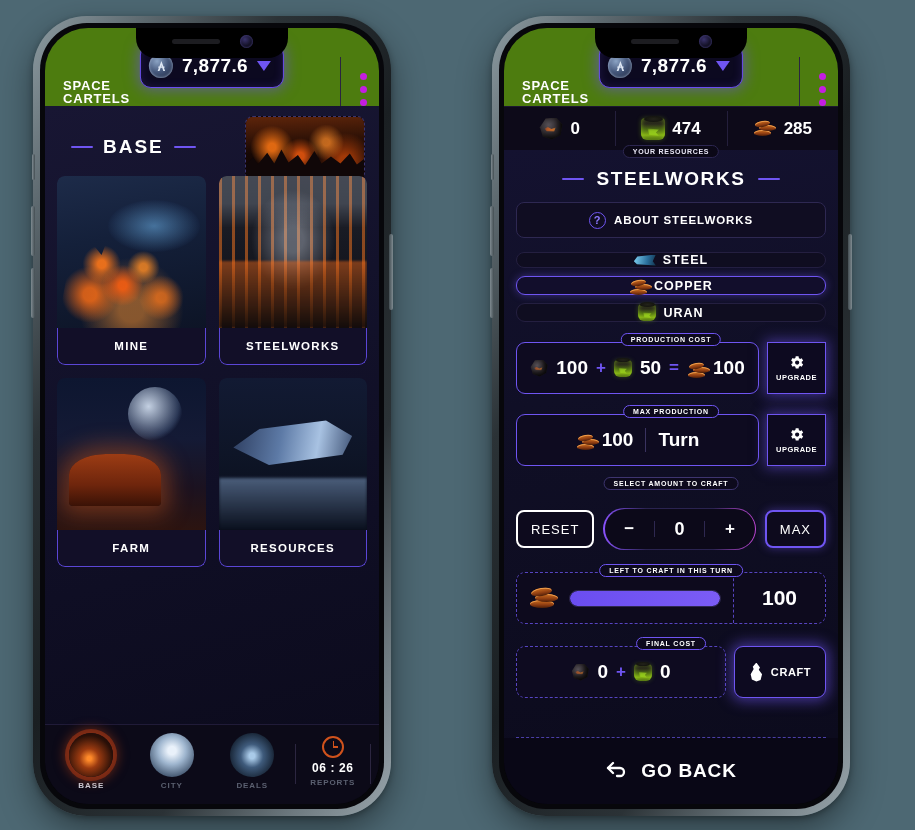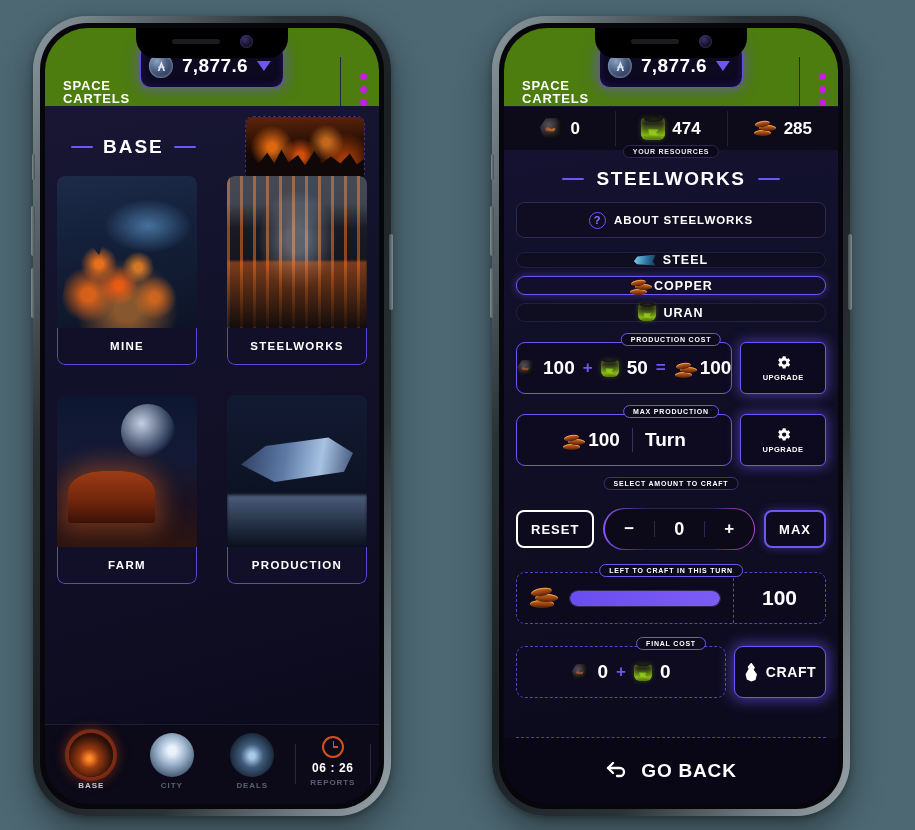--- a/index.html
+++ b/index.html
@@ -157,21 +157,21 @@
     background:
       radial-gradient(circle at 22% 48%, rgba(255,120,20,.85) 0 4%, transparent 22%),
       radial-gradient(circle at 46% 62%, rgba(255,95,15,.8) 0 5%, transparent 24%),
       radial-gradient(circle at 68% 40%, rgba(255,140,40,.7) 0 4%, transparent 20%),
       radial-gradient(circle at 84% 70%, rgba(255,90,10,.6) 0 5%, transparent 26%),
       linear-gradient(180deg, rgba(255,110,20,.18), transparent 60%); }
   .hero .sil { position:absolute; bottom:0; left:0; right:0; height:62%;
     background:#100708;
     clip-path: polygon(0 60%,6% 42%,10% 60%,18% 30%,24% 58%,30% 22%,36% 55%,44% 36%,50% 62%,58% 26%,64% 58%,72% 40%,80% 58%,88% 32%,94% 60%,100% 46%,100% 100%,0 100%); }
 
-  .grid { display: grid; grid-template-columns: 1fr 1fr; gap: 30px; margin-top: 18px; }
+  .grid { display: grid; grid-template-columns: 1fr 1fr; gap: 13px; margin-top: 18px; }
   .card { border-radius: 8px; overflow: hidden; }
   .card-img { height: 152px; position: relative; overflow: hidden; border-radius: 7px 7px 0 0; }
   .card-label {
     height: 37px; display: flex; align-items: center; justify-content: center;
     border: 1.4px solid #5b46d6; border-top: none; border-radius: 0 0 8px 8px;
     background: #120f28; color:#fff; font-size: 11.5px; font-weight: 800; letter-spacing: 1.3px;
   }
   
   .art-mine { background: linear-gradient(170deg,#1d2b49 0%,#14203a 40%,#0d1426 100%); }
   .art-mine::before { content:""; position:absolute; right:4%; top:16%; width:62%; height:34%;
@@ -256,32 +256,32 @@
   .frow { position: relative; display: flex; margin-top: 20px; }
   .fbox { flex: 1; border: 1px solid #6f55f2; border-radius: 9px; background: #0e0b20;
           height: 52px; display: flex; align-items: center; justify-content: center; gap: 8px; }
   .fbox.dash { border: 1px dashed #5644c0; }
   .ftag { position: absolute; left: 50%; transform: translateX(-50%); top: -9px; z-index: 6;
           background: #0d0a1d; border: 1px solid #6f55f2; border-radius: 9px; padding: 2px 9px;
           color:#fff; font-size: 7px; font-weight: 800; letter-spacing: .8px; white-space: nowrap; }
   .ftag.plain { border-color: #3e3570; }
   .num-w { color:#fff; font-size: 19px; font-weight: 800; }
   .opsign { color:#6f55f2; font-size: 17px; font-weight: 800; }
-  .upg { width: 86px; height: 52px; margin-left: 8px; border: 1.5px solid #6f55f2; border-radius: 6px;
+  .upg { width: 59px; height: 52px; margin-left: 8px; border: 1.5px solid #6f55f2; border-radius: 0;
          background: #0d0a20; display:flex; flex-direction:column; align-items:center; justify-content:center; gap:2px;
          box-shadow: 0 0 12px 2px rgba(111,85,242,.5); }
   .upg .lbl { color:#fff; font-size: 7.5px; font-weight: 800; letter-spacing: .5px; }
   .gear { width: 17px; height: 17px; fill: #fff; }
   .slash { width:1px; height: 24px; background:#3a3360; margin: 0 4px; }
 
   
   .steprow { display:flex; align-items:center; gap: 9px; margin-top: 22px; }
   .btn-o { height: 38px; padding: 0 13px; border-radius: 8px; background: #0d0a1d;
            display:flex; align-items:center; justify-content:center;
-           color:#fff; font-size: 13px; font-weight: 700; letter-spacing: 1px; }
+           color:#fff; font-size: 13px; font-weight: 400; letter-spacing: 1px; }
   .btn-reset { border: 2px solid #ffffff; }
   .btn-max { border: 2px solid #6f55f2; box-shadow: 0 0 10px rgba(111,85,242,.45); }
   .stepper { flex: 1; height: 42px; border-radius: 21px; padding: 1.3px;
              background: linear-gradient(90deg,#8b53ff 0%, #2a2350 28%, #2a2350 72%, #c147d8 100%); }
   .stepper-in { width:100%; height:100%; border-radius: 20px; background:#0c0919;
                 display:flex; align-items:center; }
   .stp { flex:1; display:flex; align-items:center; justify-content:center; color:#fff;
          font-size: 17px; font-weight: 800; }
   .stp.mid { font-size: 18px; }
   .vline { width:1px; height:16px; background:#2e2850; }
@@ -295,21 +295,21 @@
   .pfill { height: 100%; border-radius: 9px; background: linear-gradient(90deg,#6a4df0,#7b5cf5);
            box-shadow: 0 0 8px rgba(111,85,242,.7); }
   .pright { width: 92px; border-left: 1px dashed #5644c0; height: 100%;
             display:flex; align-items:center; justify-content:center;
             color:#fff; font-size: 21px; font-weight: 800; }
 
   
   .crow { position: relative; display:flex; margin-top: 22px; }
   .craft { width: 92px; height: 52px; margin-left: 8px; border: 1.6px solid #6f55f2; border-radius: 9px;
            background:#0d0a20; display:flex; align-items:center; justify-content:center; gap: 7px;
-           color:#fff; font-size: 14px; font-weight: 800; letter-spacing: .6px;
+           color:#fff; font-size: 11px; font-weight: 800; letter-spacing: .6px;
            box-shadow: 0 0 14px 3px rgba(111,85,242,.55); }
   .flame { width: 15px; height: 19px; background:#fff;
            clip-path: polygon(50% 0,74% 26%,66% 38%,88% 62%,78% 92%,50% 100%,20% 90%,12% 62%,32% 34%,26% 22%); }
 
   .footsep { margin-top: auto; border-top: 1px dashed #4b3fa8; }
   .goback { flex: 0 0 66px; height: 66px; background: #090716;
             display: flex; align-items: center; justify-content: center; gap: 12px;
             color:#fff; font-size: 19px; font-weight: 800; letter-spacing: .8px; }
   .backarrow { width: 24px; height: 20px; }
 </style>
@@ -371,21 +371,21 @@
             <div class="card">
               <div class="card-img art-steel"></div>
               <div class="card-label">STEELWORKS</div>
             </div>
             <div class="card">
               <div class="card-img art-farm"></div>
               <div class="card-label">FARM</div>
             </div>
             <div class="card">
               <div class="card-img art-lab"></div>
-              <div class="card-label">PRODUCTION</div>
+              <div class="card-label">RESOURCES</div>
             </div>
           </div>
         </div>
 
         <div class="bnav">
           <div class="nav-item active">
             <div class="nav-orb orb-base"></div>
             <div class="nav-label">BASE</div>
           </div>
           <div class="nav-item">

